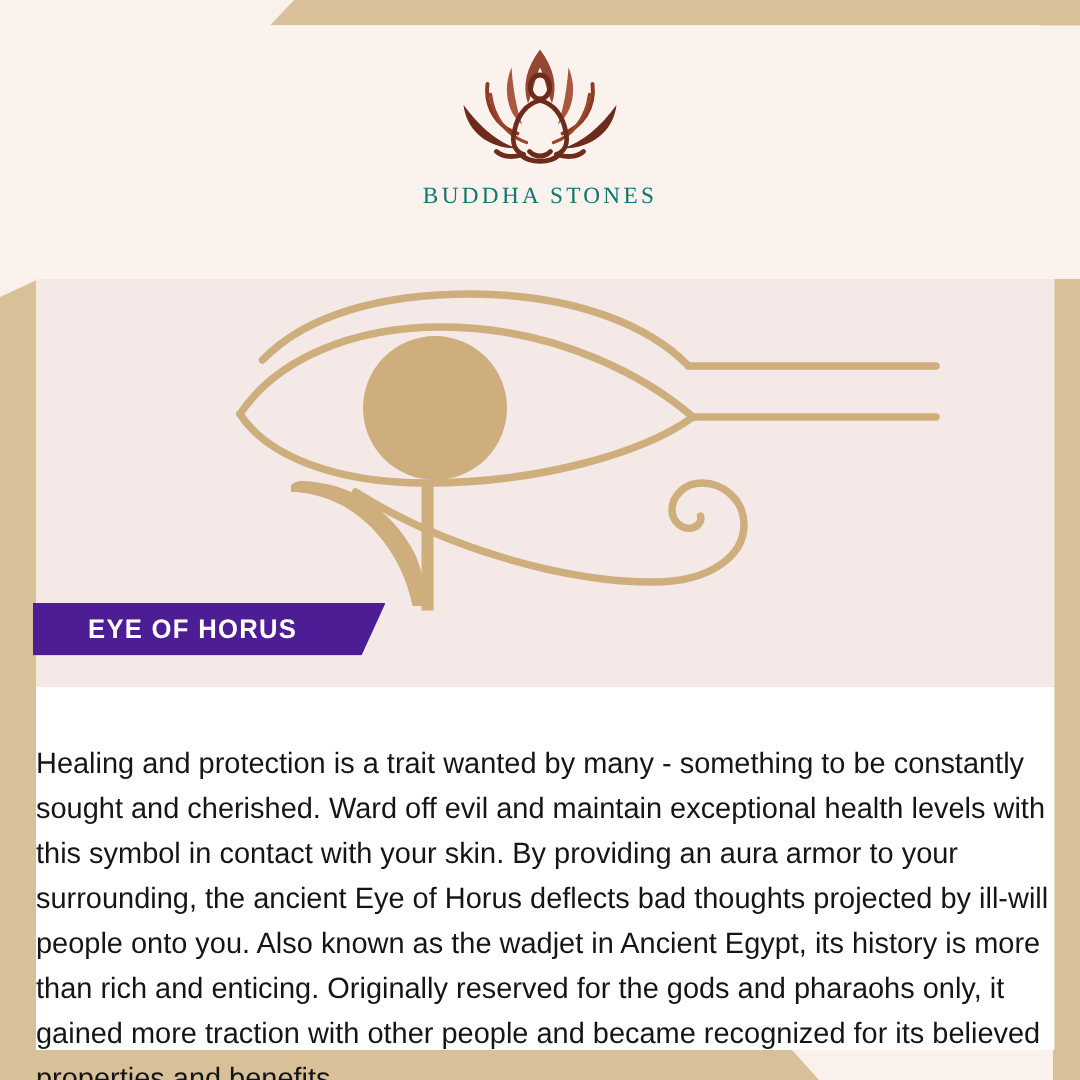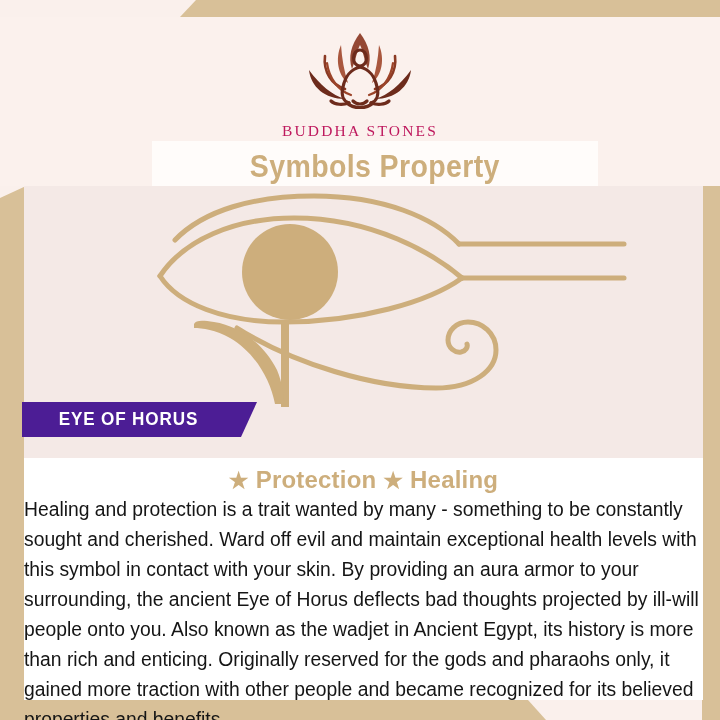--- a/index.html
+++ b/index.html
@@ -65,21 +65,21 @@
     width: 720px;
     text-align: center;
   }
   .logo-mark { display: block; margin: 0 auto; }
   .logo-text {
     display: block;
     margin-top: 1px;
     font-family: "Liberation Serif", serif;
     font-size: 15.5px;
     letter-spacing: 2.2px;
-    color: #be185d;
+    color: #0f766e;
     text-align: center;
   }
   .title-plate {
     position: absolute;
     left: 152px; top: 124px;
     width: 446px; height: 52px;
     background: #fffcfa;
     display: flex;
     align-items: center;
     justify-content: center;
@@ -187,23 +187,20 @@
           <path d="M75 44 C84 46 90 54 92 64 C94 72 92 78 86 80"></path>
           <path d="M64 80 C58 82 50 82 46 78"></path>
           <path d="M86 80 C92 82 100 82 104 78"></path>
           <path d="M62 80 C68 86 82 86 88 80"></path>
           <path d="M68 78 C72 82 78 82 82 78"></path>
         </g>
       </svg>
       <span class="logo-text">BUDDHA STONES</span>
     </div>
 
-    <div class="title-plate">
-      <span class="title">Symbols Property</span>
-    </div>
   </div>
 
   <div class="eye-panel">
     <svg class="eye-svg" width="520" height="220" viewBox="0 0 520 220">
       <g fill="none" stroke="#cdae7c" stroke-width="5" stroke-linecap="round">
 
         <path d="M31 48 C60 18 110 4 170 4 C240 4 290 26 315 52"></path>
         <path d="M315 52 L480 52"></path>
 
         <path d="M16 84 C40 48 90 26 150 26 C230 26 290 62 318 86"></path>
@@ -224,22 +221,16 @@
                C138 190 140 202 140 212 L131 212 C126 186 110 160 86 146
                C72 138 58 136 50 136 Z" fill="#cdae7c"></path>
     </svg>
   </div>
 
   <div class="banner">
     <span class="banner-label">EYE OF HORUS</span>
   </div>
 
   <div class="body-card">
-    <div class="subtitle">
-      <span class="star">★</span>
-      <span>Protection</span>
-      <span class="star">★</span>
-      <span>Healing</span>
-    </div>
     <div class="paragraph">Healing and protection is a trait wanted by many - something to be constantly sought and cherished. Ward off evil and maintain exceptional health levels with this symbol in contact with your skin. By providing an aura armor to your surrounding, the ancient Eye of Horus deflects bad thoughts projected by ill-will people onto you. Also known as the wadjet in Ancient Egypt, its history is more than rich and enticing. Originally reserved for the gods and pharaohs only, it gained more traction with other people and became recognized for its believed properties and benefits.</div>
   </div>
 
 </div>
 
 </body></html>

